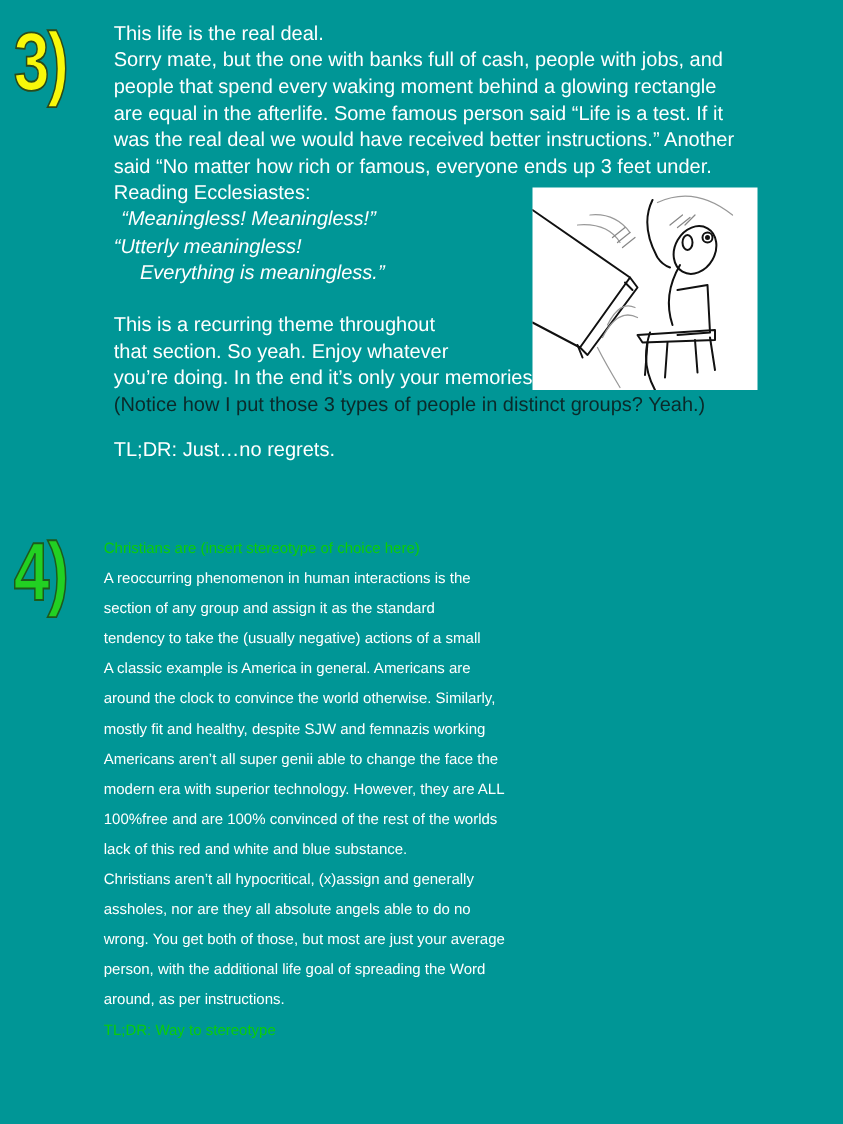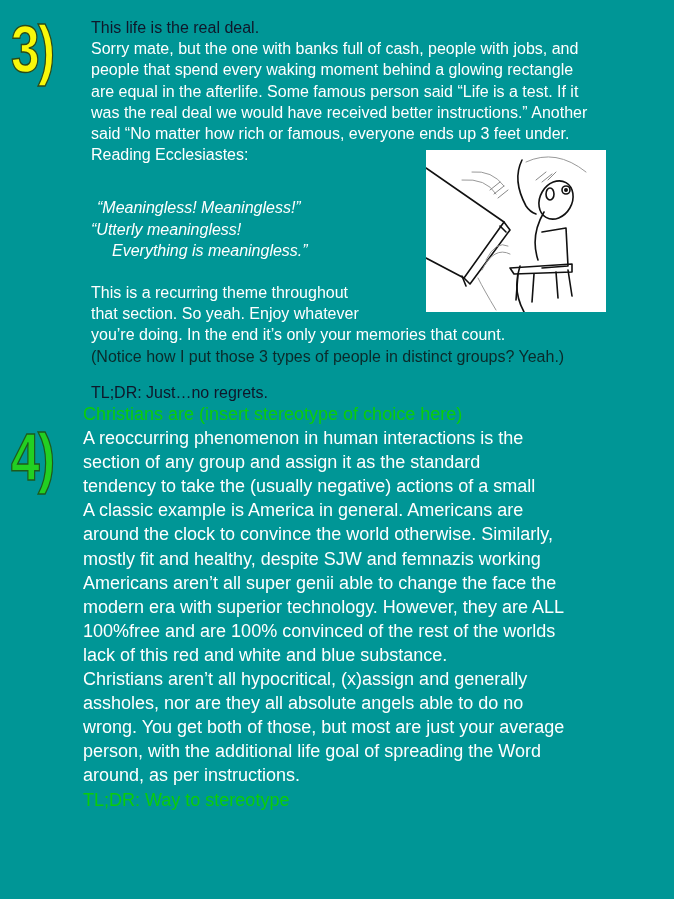--- a/index.html
+++ b/index.html
@@ -26,41 +26,41 @@
 
   .s3 {
     position: absolute;
     left: 91px; top: 17px;
     width: 560px;
     font-size: 16px;
     line-height: 21.2px;
     color: #ffffff;
   }
   .s3 .line { white-space: nowrap; display: block; }
-  .yellow { color: #0f172a; }
+  .yellow { color: #ffffff; }
   .ital { font-style: italic; }
-  .ind1 { padding-left: 6px; margin-top: 32px; }
+  .ind1 { padding-left: 6px; }
   .ind2 { padding-left: 21px; }
   .small { font-size: 16px; color: #0a2a2a; line-height: 21px; }
   .gap { height: 21px; display: block; }
   .gap-sm { height: 15px; display: block; }
 
   .meme {
     position: absolute;
     left: 426px; top: 150px;
     width: 180px; height: 162px;
     background: #ffffff;
   }
   .meme svg { width: 100%; height: 100%; display: block; }
 
   .s4 {
     position: absolute;
-    left: 83px; top: 402px;
+    left: 83px; top: 426px;
     width: 570px;
-    font-size: 18px;
+    font-size: 12px;
     line-height: 24.1px;
     color: #ffffff;
   }
   .s4 .line { white-space: nowrap; display: block; }
   .green { color: #0acd0a; }
 </style>
 </head>
 <body>
 
 <div class="num num3">3)</div>

